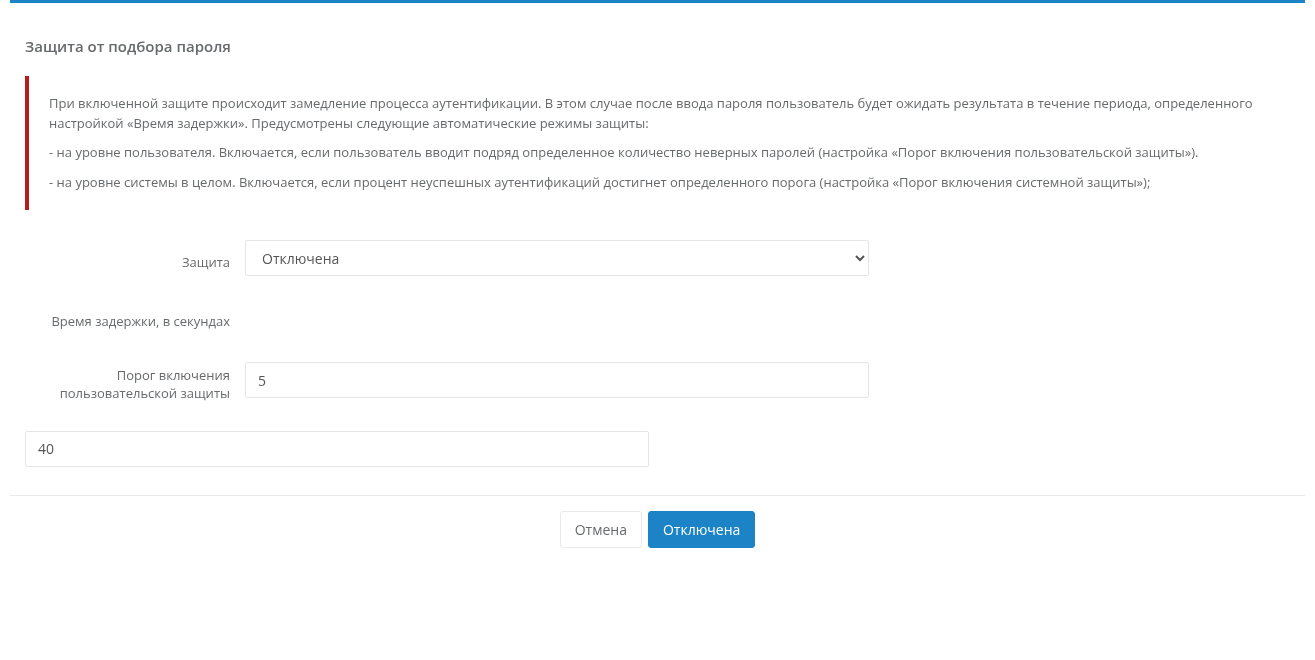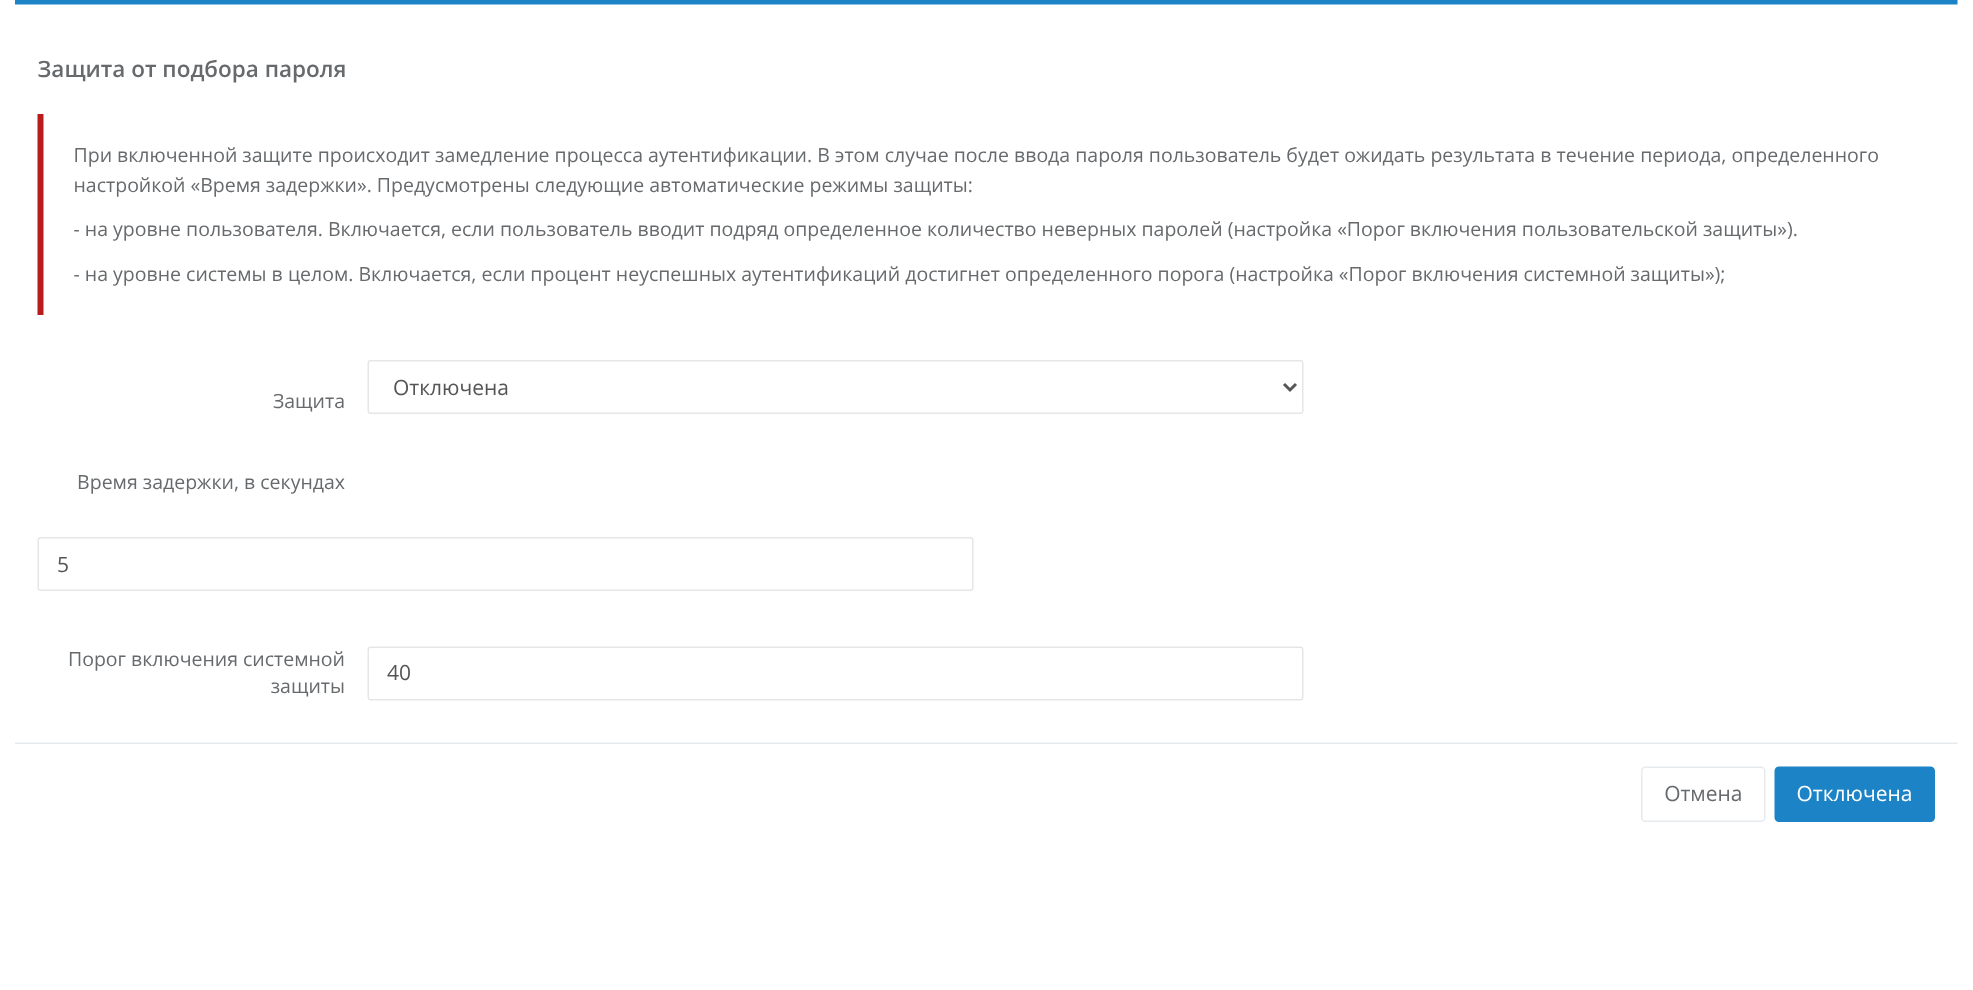--- a/index.html
+++ b/index.html
@@ -37,21 +37,21 @@
       margin-bottom: 30px;
     }
     .info-block p {
       margin: 10px 0;
       line-height: 1.5;
       font-size: 13px;
       color: #676a6c;
     }
     .form-row {
       display: flex;
-      align-items: flex-end;
+      align-items: center;
       margin-bottom: 28px;
     }
     .form-label {
       width: 220px;
       flex-shrink: 0;
       text-align: right;
       padding-right: 15px;
       padding-top: 8px;
       font-size: 13px;
       color: #676a6c;
@@ -72,21 +72,21 @@
       background: #fff;
       font-family: inherit;
     }
     select.form-control {
       appearance: auto;
     }
     .footer-bar {
       border-top: 1px solid #e7eaec;
       padding: 15px 15px;
       display: flex;
-      justify-content: flex-end;
+      justify-content: center;
       gap: 6px;
       margin: 0 10px;
     }
     .btn {
       display: inline-block;
       padding: 8px 14px;
       font-size: 14px;
       border-radius: 3px;
       cursor: pointer;
       border: 1px solid transparent;
@@ -124,27 +124,27 @@
           <option>Отключена</option>
         </select>
       </div>
     </div>
 
     <div class="form-row">
       <div class="form-label">Время задержки, в секундах</div>
     </div>
 
     <div class="form-row">
+      <div class="form-label">Порог включения пользовательской защиты</div>
       <div class="form-control-wrap">
         <input type="text" class="form-control" value="5" style="">
       </div>
     </div>
 
     <div class="form-row">
-      <div class="form-label">Порог включения системной защиты</div>
       <div class="form-control-wrap">
         <input type="text" class="form-control" value="40" style="">
       </div>
     </div>
 
 
   </div>
 </div>
 
 <div class="footer-bar">

